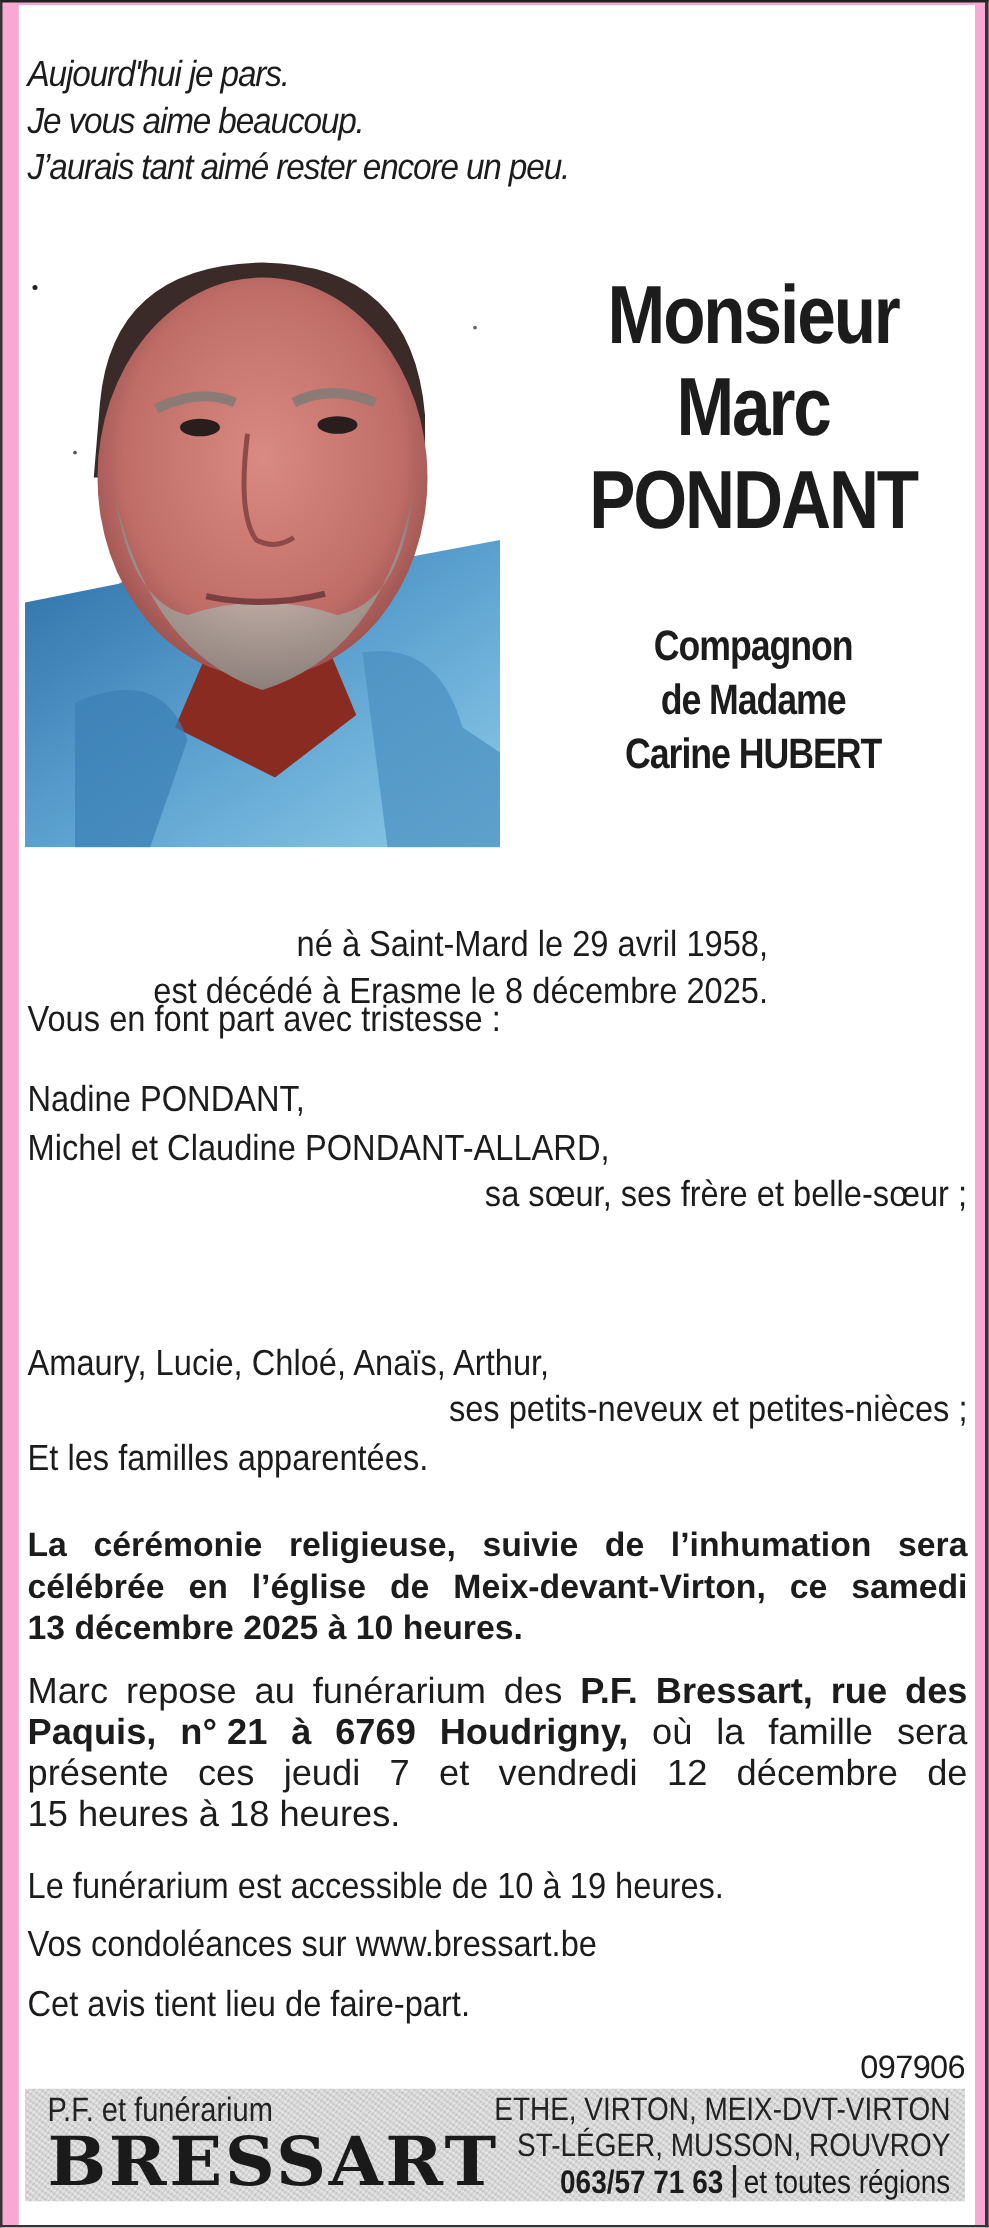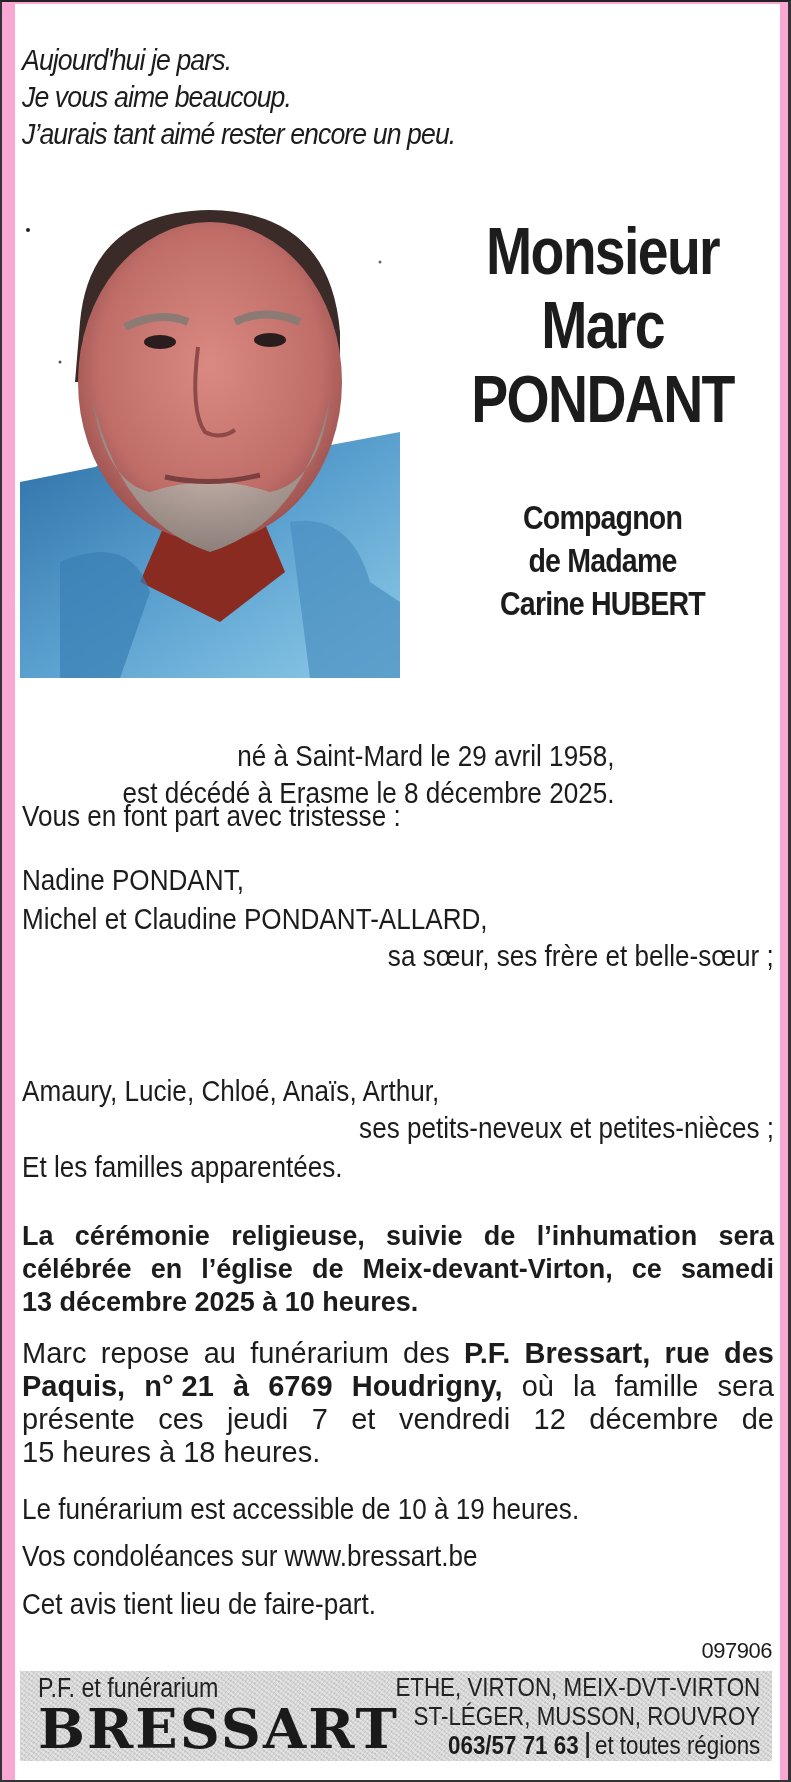--- a/index.html
+++ b/index.html
@@ -65,21 +65,21 @@
       position: absolute; left: 7px; width: 752px; font-size: 29px; line-height: 33px;
     }
     .jline {
       display: flex; justify-content: space-between; white-space: nowrap;
     }
     .jline.last { justify-content: flex-start; gap: 9px; }
     .bold { font-weight: bold; }
     .ceremony { font-size: 27px; }
 
     .ref {
-      position: absolute; right: 8px; top: 1634px; font-size: 22px; letter-spacing: -0.5px;
+      position: absolute; right: 8px; top: 1634px; font-size: 26px; letter-spacing: -0.5px;
     }
 
     .banner {
       position: absolute; left: 5px; top: 1667px; width: 752px; height: 90px;
       background:
         repeating-linear-gradient(37deg, rgba(255,255,255,0.18) 0 2px, rgba(0,0,0,0.04) 2px 4px),
         repeating-linear-gradient(-53deg, rgba(0,0,0,0.05) 0 1px, rgba(255,255,255,0.12) 1px 3px),
         #d8d8d8;
     }
     .banner-left { position: absolute; left: 18px; top: 2px; }

